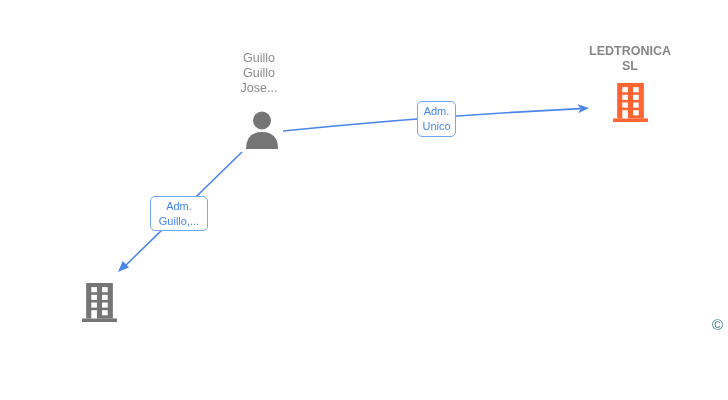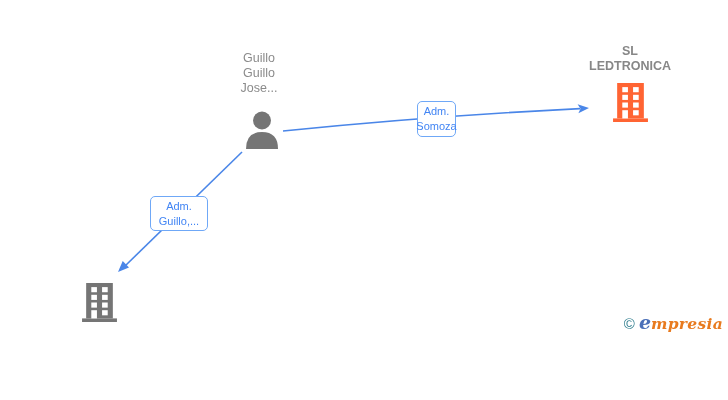--- a/index.html
+++ b/index.html
@@ -84,22 +84,22 @@
     <div>Jose...</div>
   </div>
   <svg class="abs" style="left:245px; top:111px" width="34" height="38" viewBox="0 0 34 38">
     <g fill="#757575">
       <circle cx="17" cy="9.5" r="9"></circle>
       <path d="M1,38 Q1,21 17,21 Q33,21 33,38 Z"></path>
     </g>
   </svg>
 
   <div class="node-label company" style="left:630px; top:44px">
+    <div>LEDTRONICA</div>
     <div>SL</div>
-    <div>LEDTRONICA</div>
   </div>
   <svg class="abs" style="left:613px; top:83px" width="35" height="39" viewBox="0 0 34 38">
     <g fill="#ff6433">
       <rect x="4" y="0" width="26" height="34.5"></rect>
       <rect x="0" y="34.5" width="34" height="3.5"></rect>
     </g>
     <g fill="#ffffff">
       <rect x="9" y="4" width="5.5" height="5"></rect>
       <rect x="19.5" y="4" width="5.5" height="5"></rect>
       <rect x="9" y="11.5" width="5.5" height="5"></rect>
@@ -123,26 +123,25 @@
       <rect x="19.5" y="11.5" width="5.5" height="5"></rect>
       <rect x="9" y="19" width="5.5" height="5"></rect>
       <rect x="19.5" y="19" width="5.5" height="5"></rect>
       <rect x="9" y="26.5" width="5.5" height="8"></rect>
       <rect x="19.5" y="26.5" width="5.5" height="5"></rect>
     </g>
   </svg>
 
   <div class="edge-label" style="left:417px; top:101px; width:39px; height:36px">
     <div>Adm.</div>
-    <div>Somoza</div>
+    <div>Unico</div>
   </div>
 
   <div class="edge-label" style="left:150px; top:196px; width:58px; height:35px">
     <div>Adm.</div>
     <div>Guillo,...</div>
   </div>
 
   <a id="brand-footer" href="#">
     <span id="brand-copyright">©</span>
-    <span><span id="brand-first-letter" class="brand-script">e</span><span id="brand-rest" class="brand-script">mpresia</span></span>
   </a>
 
 </div>
 
 </body></html>

